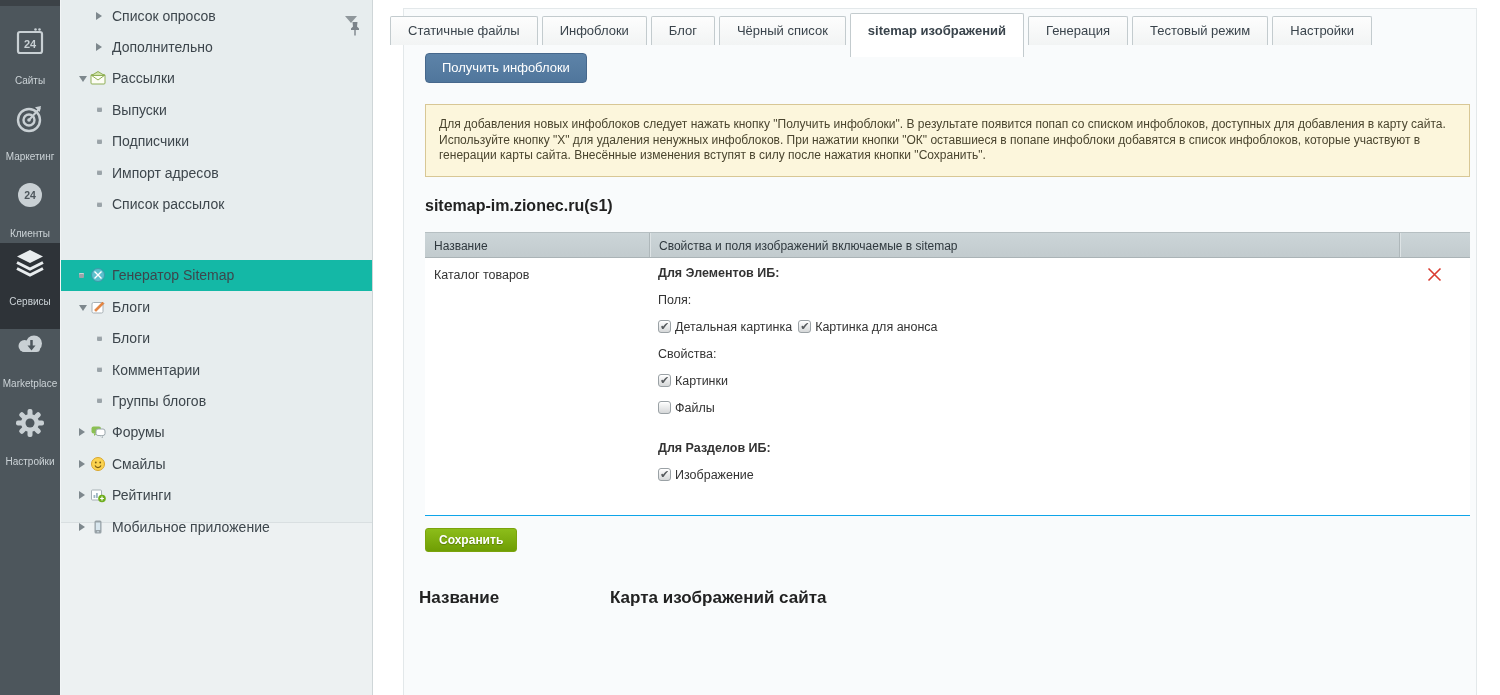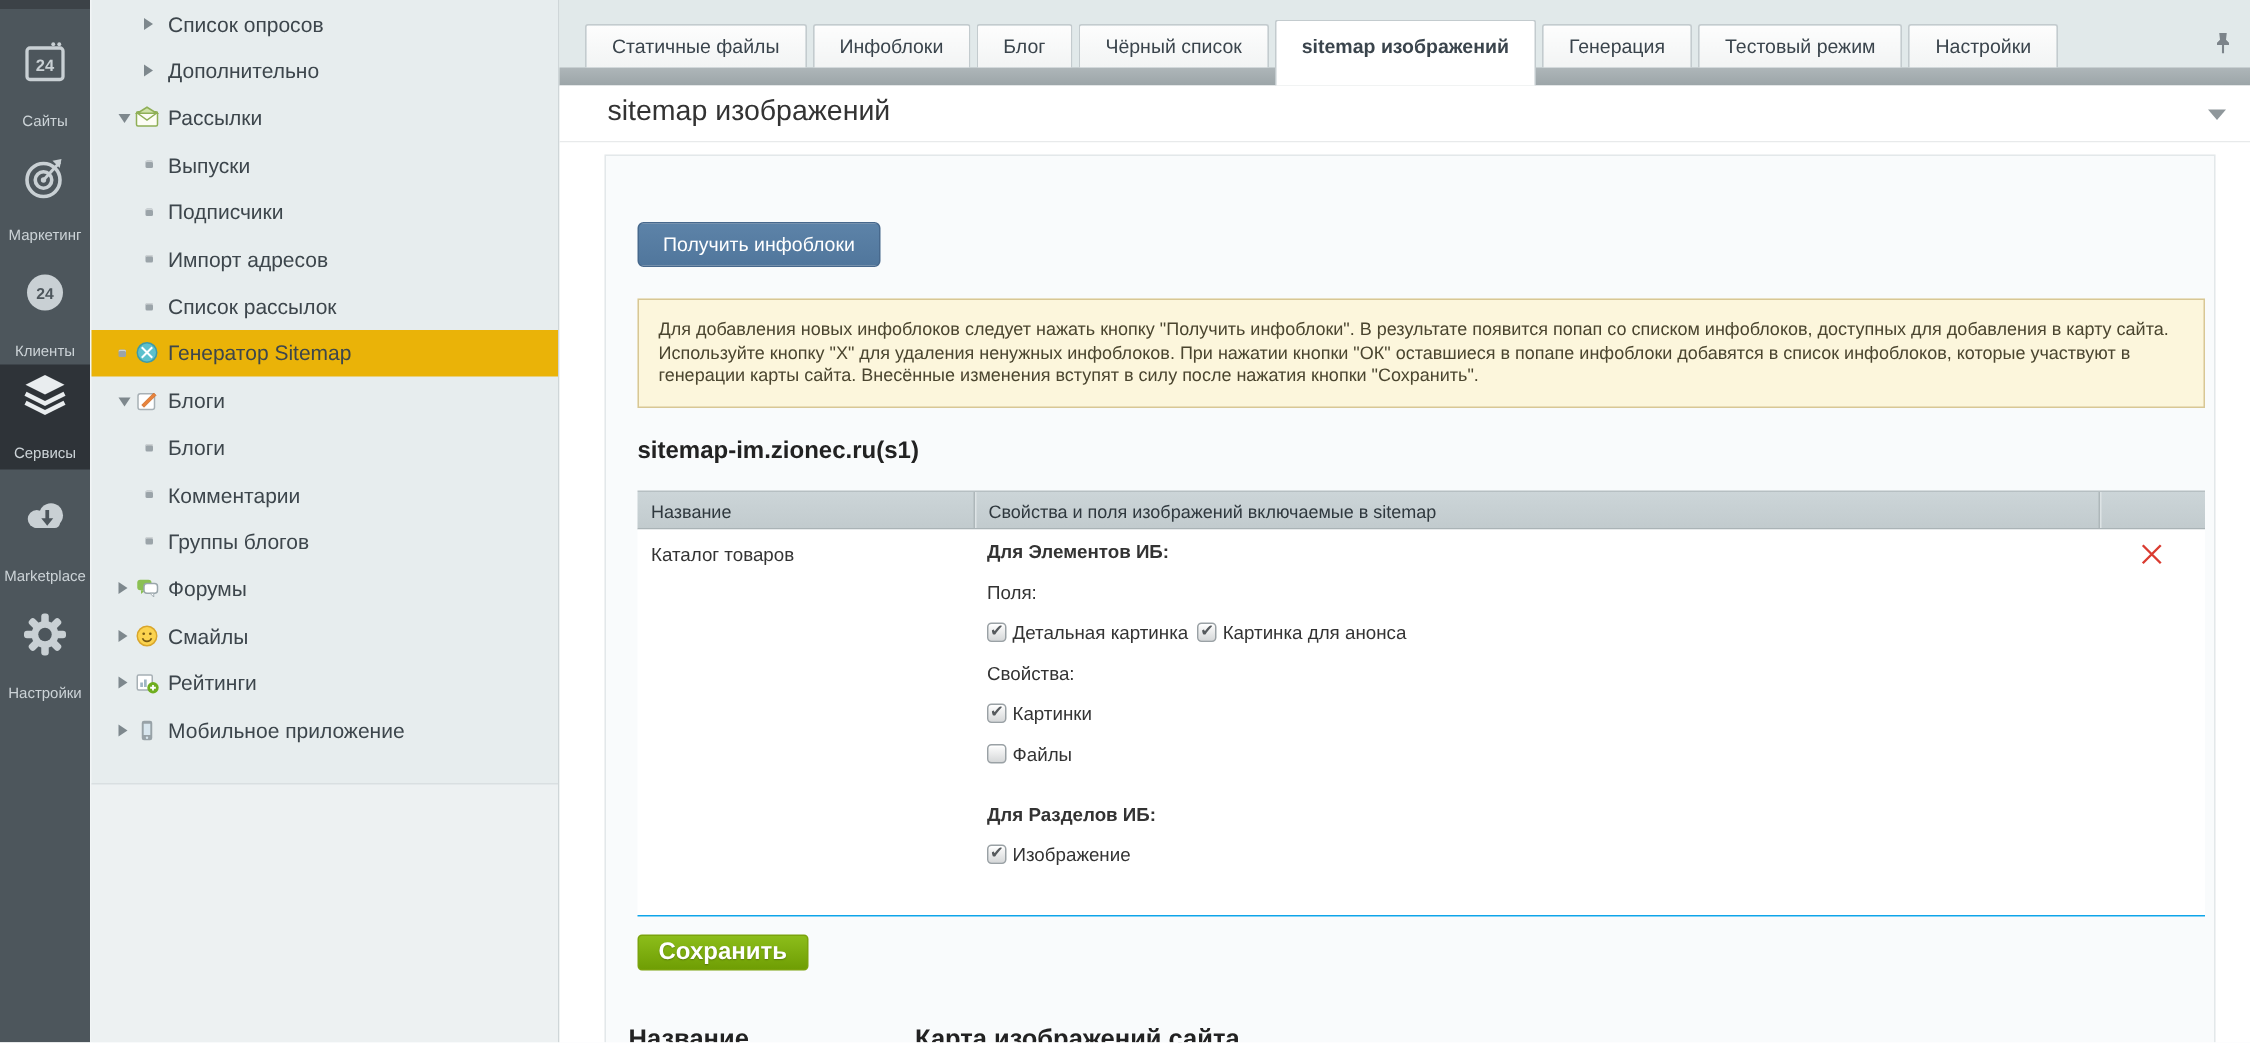--- a/index.html
+++ b/index.html
@@ -13,32 +13,32 @@
   .rail-item { position:absolute; left:0; width:60px; text-align:center; cursor:pointer; padding-top:4px; }
   .rail-item .ri-label { display:block; font-size:10px; color:#ccd3d7; margin-top:13px; letter-spacing:0; }
   .rail-item.selected { background:#2e3338; }
   .ri-icon { display:inline-block; height:32px; }
 
   
   .sidebar { width:313px; flex:none; background:#e7edee; position:relative; border-left:1px solid #f2f5f6; border-right:1px solid #cfd6d8; }
   .side-bottom { position:absolute; top:522px; bottom:0; left:0; right:0; background:#edf1f2; border-top:1px solid #d9dfe1; }
   .side-list { position:relative; z-index:1; }
   .side-item { height:31.4px; display:flex; align-items:center; position:relative; font-size:14px; color:#3d464c; cursor:pointer; }
-  .side-item.selected { background:#eab308; }
+  .side-item.selected { background:#14b8a6;margin-top:40px; }
   .si-label { position:absolute; left:51px; white-space:nowrap; }
   .car { position:absolute; width:0; height:0; }
   .car-r { border:4.5px solid transparent; border-left:6px solid #7e888d; border-right:none; }
   .car-d { border:4.5px solid transparent; border-top:6px solid #7e888d; border-bottom:none; margin-top:2px; }
   .pos-35 { left:35px; } .pos-18 { left:18px; }
   .bullet { position:absolute; width:5px; height:5px; background:#9ba4a9; border-radius:1px; box-shadow:inset 0 1px 0 rgba(255,255,255,.5); }
   .bullet.pos-35 { left:36px; } .bullet.pos-18 { left:18px; }
   .si-icon { position:absolute; left:29px; width:16px; height:16px; }
 
   
-  .main { flex:1; display:flex; flex-direction:column; min-width:0; }
+  .main { flex:1; display:flex; min-width:0; }
 
   .tabbar { height:57px; background:#e1e9ea; position:relative; flex:none; }
   .tabstrip { position:absolute; left:0; right:0; top:45px; height:12px; background:linear-gradient(#aeb6b9,#9ca5a8); }
   .tabs { position:absolute; left:17px; top:0; display:flex; gap:4px; align-items:flex-start; }
   .tab { margin-top:16px; height:29px; line-height:28px; padding:0 17px; background:linear-gradient(#fdfdfd,#f2f4f4); border:1px solid #c3cbce; border-bottom:none; border-radius:2px 2px 0 0; font-size:13px; color:#3a444c; white-space:nowrap; cursor:pointer; z-index:1; }
   .tab.active { margin-top:13px; height:44px; line-height:34px; font-weight:bold; background:#fff; z-index:3; }
   .pin { position:absolute; right:9px; top:20px; cursor:pointer; }
 
   .titlebar { height:38px; background:#fff; border-bottom:1px solid #e8eaeb; position:relative; flex:none; }
   .page-title { position:absolute; left:32px; top:7px; font-size:19px; color:#333; }
@@ -60,21 +60,21 @@
   .td2 { flex:1; padding:2px 0 14px 9px; font-size:12.5px; color:#333; }
   .td3 { width:71px; text-align:center; padding-top:8px; }
   .line { height:27px; line-height:27px; white-space:nowrap; }
   .line.bold { font-weight:bold; }
   .spacer13 { height:13px; }
   .cb-item { margin-right:6px; cursor:pointer; }
   .cb { display:inline-block; width:13px; height:13px; border:1px solid #9aa1a5; border-radius:3px; background:linear-gradient(#fefefe,#d6d8d9); vertical-align:-2px; margin-right:4px; position:relative; box-shadow:inset 0 1px 0 rgba(255,255,255,.9); }
   .cb.checked::after { content:"\2714"; position:absolute; left:1px; top:-8px; font-size:11px; color:#565a5d; }
   .del-x { cursor:pointer; display:inline-block; }
 
-  .btn-green { display:inline-block; margin:12px 0 0 21px; height:24px; line-height:22px; padding:0 13px; background:linear-gradient(#8cbd1a,#6f9e04); border:1px solid #7ba30d; border-radius:3px; color:#fff; font-weight:bold; font-size:16px; text-shadow:0 1px 1px rgba(0,0,0,.25); cursor:pointer; }
+  .btn-green { display:inline-block; margin:12px 0 0 21px; height:24px; line-height:22px; padding:0 13px; background:linear-gradient(#8cbd1a,#6f9e04); border:1px solid #7ba30d; border-radius:3px; color:#fff; font-weight:bold; font-size:12px; text-shadow:0 1px 1px rgba(0,0,0,.25); cursor:pointer; }
 
   .bottom-section { position:relative; margin-top:36px; height:40px; font-weight:bold; font-size:17px; color:#222; }
   .frag { position:absolute; top:0; white-space:nowrap; }
   .frag-left { left:15px; } .frag-right { left:206px; }
 </style>
 </head>
 <body>
 
 <div class="app">
 
@@ -109,21 +109,21 @@
     <div class="rail-item" style="top:175px;">
       <span class="ri-icon">
         <svg width="32" height="32" viewBox="0 0 32 32">
           <circle cx="16" cy="16" r="12" fill="#c9d0d4"></circle>
           <text x="16" y="20" text-anchor="middle" font-size="10.5" font-weight="bold" fill="#4d565c" font-family="Liberation Sans, sans-serif">24</text>
         </svg>
       </span>
       <span class="ri-label">Клиенты</span>
     </div>
 
-    <div class="rail-item selected" style="top:243px; height:70px;">
+    <div class="rail-item selected" style="top:243px; height:86px;">
       <span class="ri-icon">
         <svg width="32" height="32" viewBox="0 0 32 32">
           <path d="M16 3 L29 9.5 16 16 3 9.5Z" fill="#e9edef"></path>
           <path d="M3 15.5 L16 22 29 15.5" stroke="#e9edef" stroke-width="3" fill="none"></path>
           <path d="M3 21.5 L16 28 29 21.5" stroke="#e9edef" stroke-width="3" fill="none"></path>
         </svg>
       </span>
       <span class="ri-label">Сервисы</span>
     </div>
 

